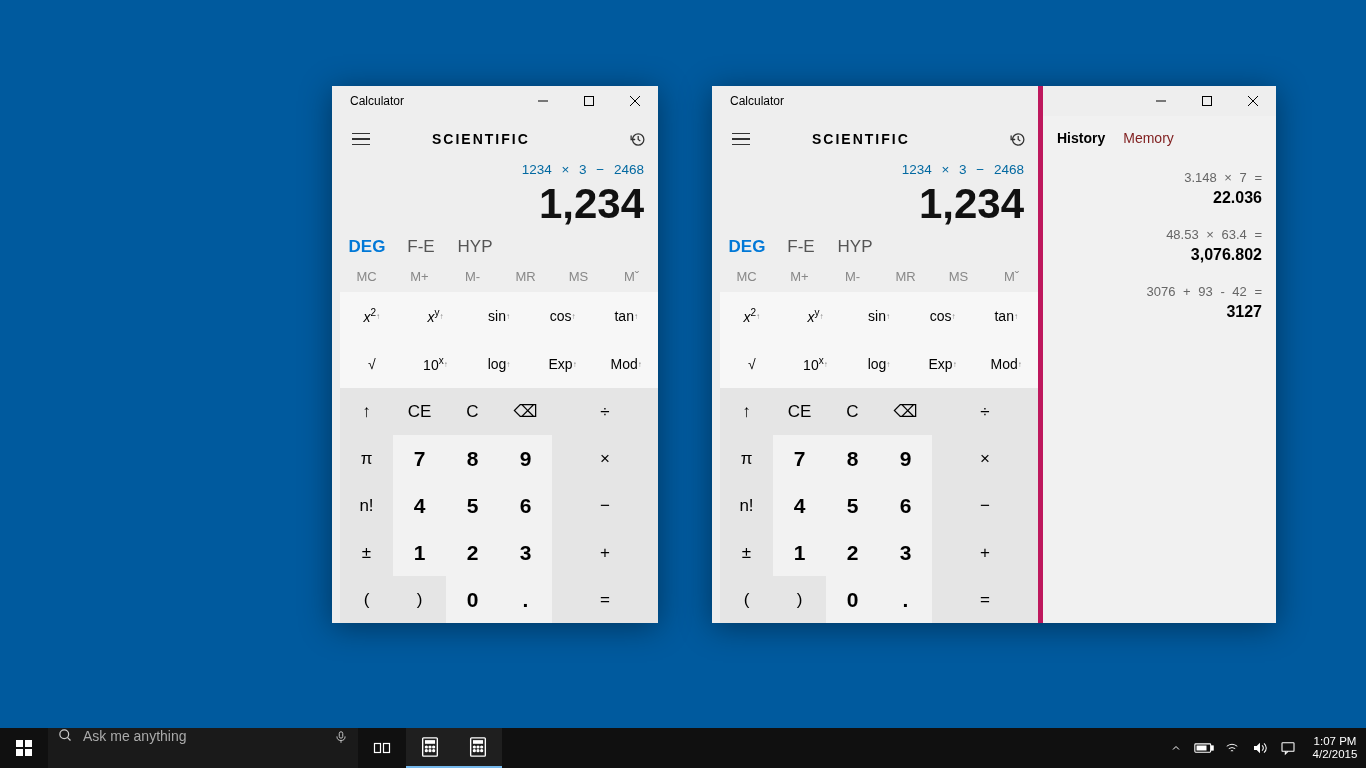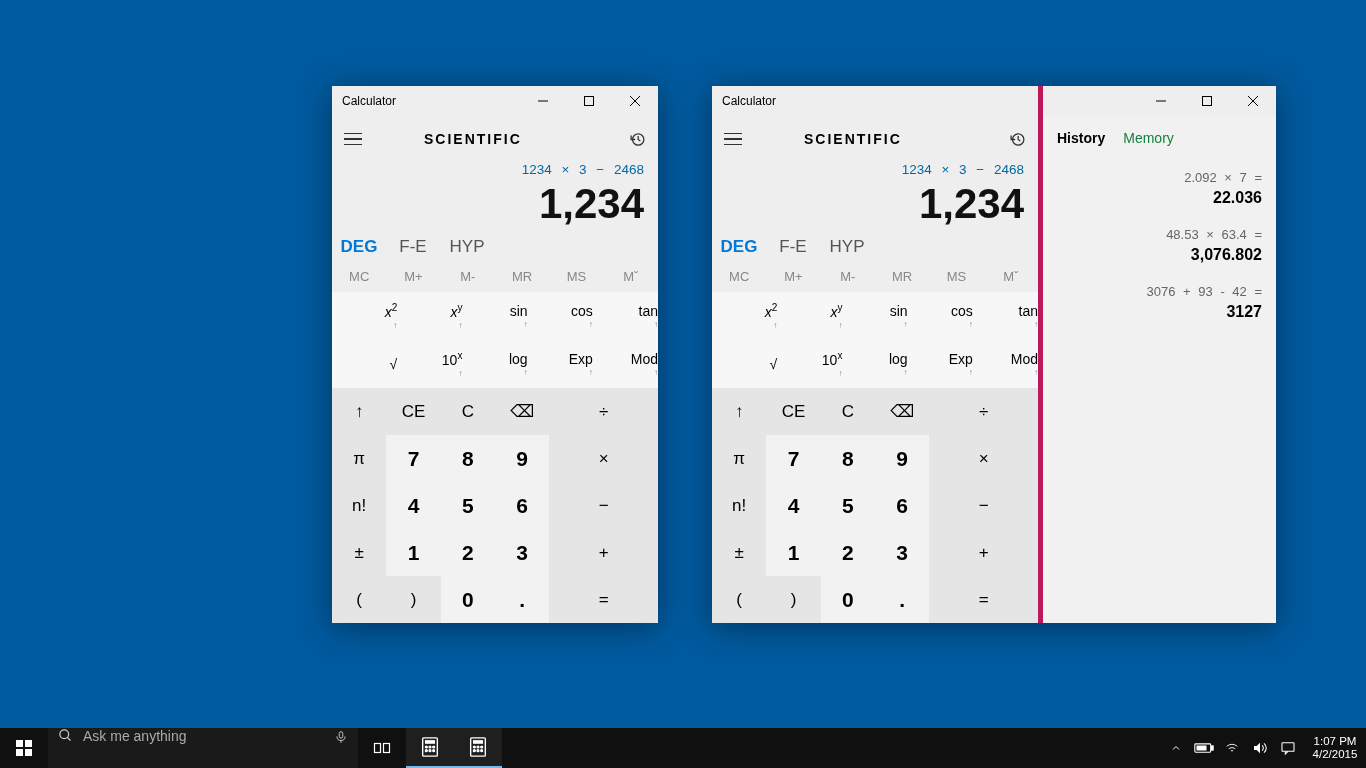--- a/index.html
+++ b/index.html
@@ -6,21 +6,21 @@
 html, body { width: 1366px; height: 768px; overflow: hidden; }
 body { background: #005a9e; position: relative; }
 
 .calc-window {
   position: absolute;
   background: #eeeeee;
   box-shadow: 0 4px 30px rgba(0,0,0,.4);
   display: flex;
   flex-direction: row;
 }
-.calc-main { display: flex; flex-direction: column; }
+.calc-main { display: flex; flex-direction: column; padding-left: 8px; }
 .titlebar {
   height: 30px; display: flex; align-items: center; background: #eeeeee;
 }
 .titlebar .title { font-size: 12px; padding-left: 10px; color: #000; flex: 1; }
 .titlebar .tbtn { width: 46px; height: 30px; display: flex; align-items: center; justify-content: center; }
 .titlebar .tbtn svg { width: 10px; height: 10px; }
 
 .mode-row { height: 46px; display: flex; align-items: center; padding: 0 10px; gap: 40px; }
 .hamburger { width: 28px; display:flex; flex-direction:column; gap:4px; padding:6px 2px; }
 .hamburger span { height:1.5px; background:#333; width:18px; }
@@ -34,33 +34,33 @@
 
 .mode-opts { display:flex; font-size: 17px; color:#555; padding: 6px 0 8px 0; }
 .mode-opts .opt { width: 54px; text-align:center; font-weight:500; }
 .mode-opts .opt.active { color:#0078d7; font-weight:700; }
 
 .mem-row { display:flex; font-size:13px; color:#888; padding: 4px 0 8px 0; }
 .mem-row .m { flex:1; text-align:center; }
 
 .grid { display:grid; }
 .func-grid { grid-template-columns: repeat(5,1fr); grid-template-rows: repeat(2,1fr); background:#f7f7f7; }
-.func-grid .cell { height:48px; display:flex; flex-direction:column; align-items:flex-end; justify-content:center; font-size:14px; }
+.func-grid .cell { height:48px; display:flex; flex-direction:row; align-items:center; justify-content:center; font-size:14px; }
 .func-grid .cell .caret { font-size:8px; color:#888; margin-top:1px; }
 
 .num-grid { grid-template-columns: repeat(6,1fr); grid-template-rows: repeat(5,1fr); }
 .num-grid .cell { height:47px; display:flex; align-items:center; justify-content:center; font-size:17px; background:#e5e5e5; }
 .num-grid .cell.digit { background:#f2f2f2; font-size:21px; font-weight:600; }
 .supy { font-size:10px; vertical-align: super; }
 
 .history-panel {
   width: 238px; background:#f1f1f1; border-left:5px solid #be185d; display:flex; flex-direction:column;
 }
 .hist-tabs { display:flex; gap:18px; padding: 14px 14px 10px 14px; font-size:14px; }
-.hist-tabs .tab { color:#15803d; }
+.hist-tabs .tab { color:#7f1d1d; }
 .hist-tabs .tab.active { color:#000; font-weight:600; }
 .hist-list { flex:1; padding: 0 14px; }
 .hist-item { text-align:right; margin: 14px 0 20px 0; }
 .hist-item .he { font-size:13px; color:#666; word-spacing: 4px; }
 .hist-item .hr { font-size:16px; font-weight:600; color:#000000; margin-top:4px; }
 
 .taskbar {
   position:absolute; left:0; right:0; bottom:0; height:40px; background:#101010; display:flex; align-items:center; color:#fff;
 }
 .taskbar .start { width:48px; height:40px; display:flex; align-items:center; justify-content:center; }
@@ -328,21 +328,21 @@
             <line x1="10" y1="0" x2="0" y2="10" stroke="#000" stroke-width="1"></line>
           </svg>
         </div>
    </div>
    <div class="hist-tabs">
      <div class="tab active">History</div>
      <div class="tab">Memory</div>
    </div>
    <div class="hist-list">
      <div class="hist-item">
-       <div class="he">2.092  ×  7  =</div>
+       <div class="he">3.148  ×  7  =</div>
        <div class="hr">22.036</div>
      </div>
      <div class="hist-item">
        <div class="he">48.53  ×  63.4  =</div>
        <div class="hr">3,076.802</div>
      </div>
      <div class="hist-item">
        <div class="he">3076  +  93  -  42  =</div>
        <div class="hr">3127</div>
      </div>

